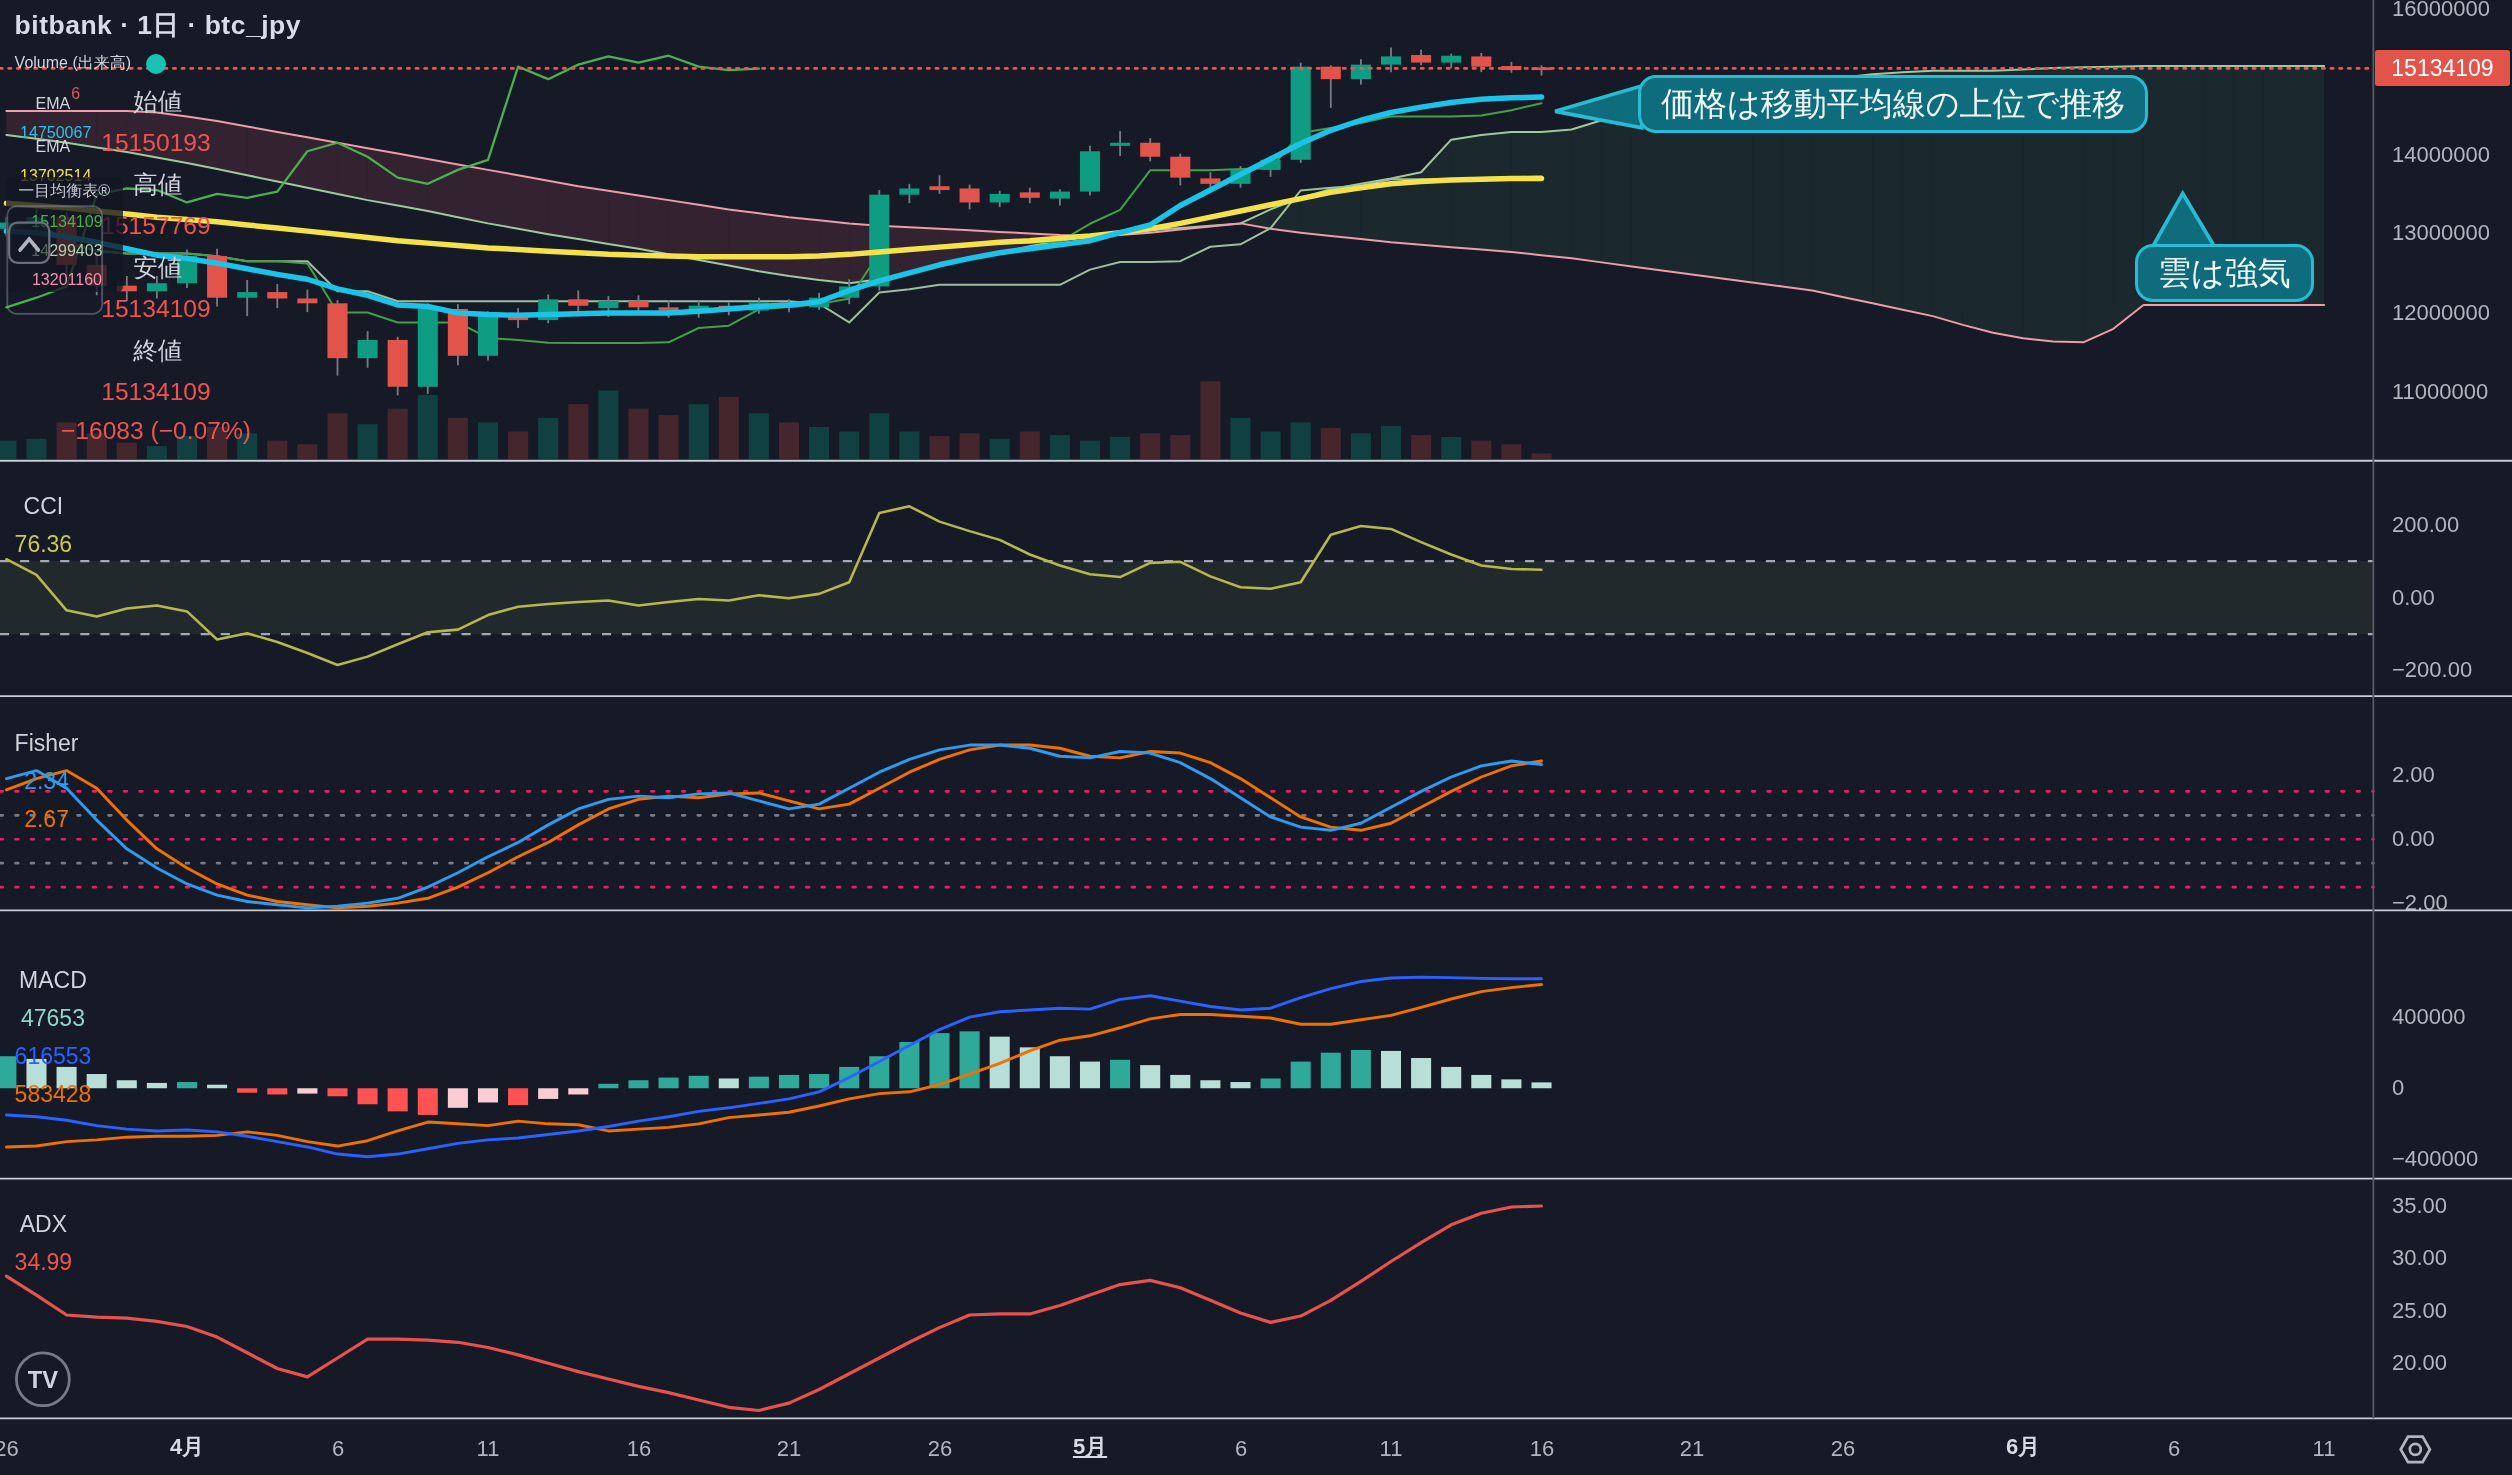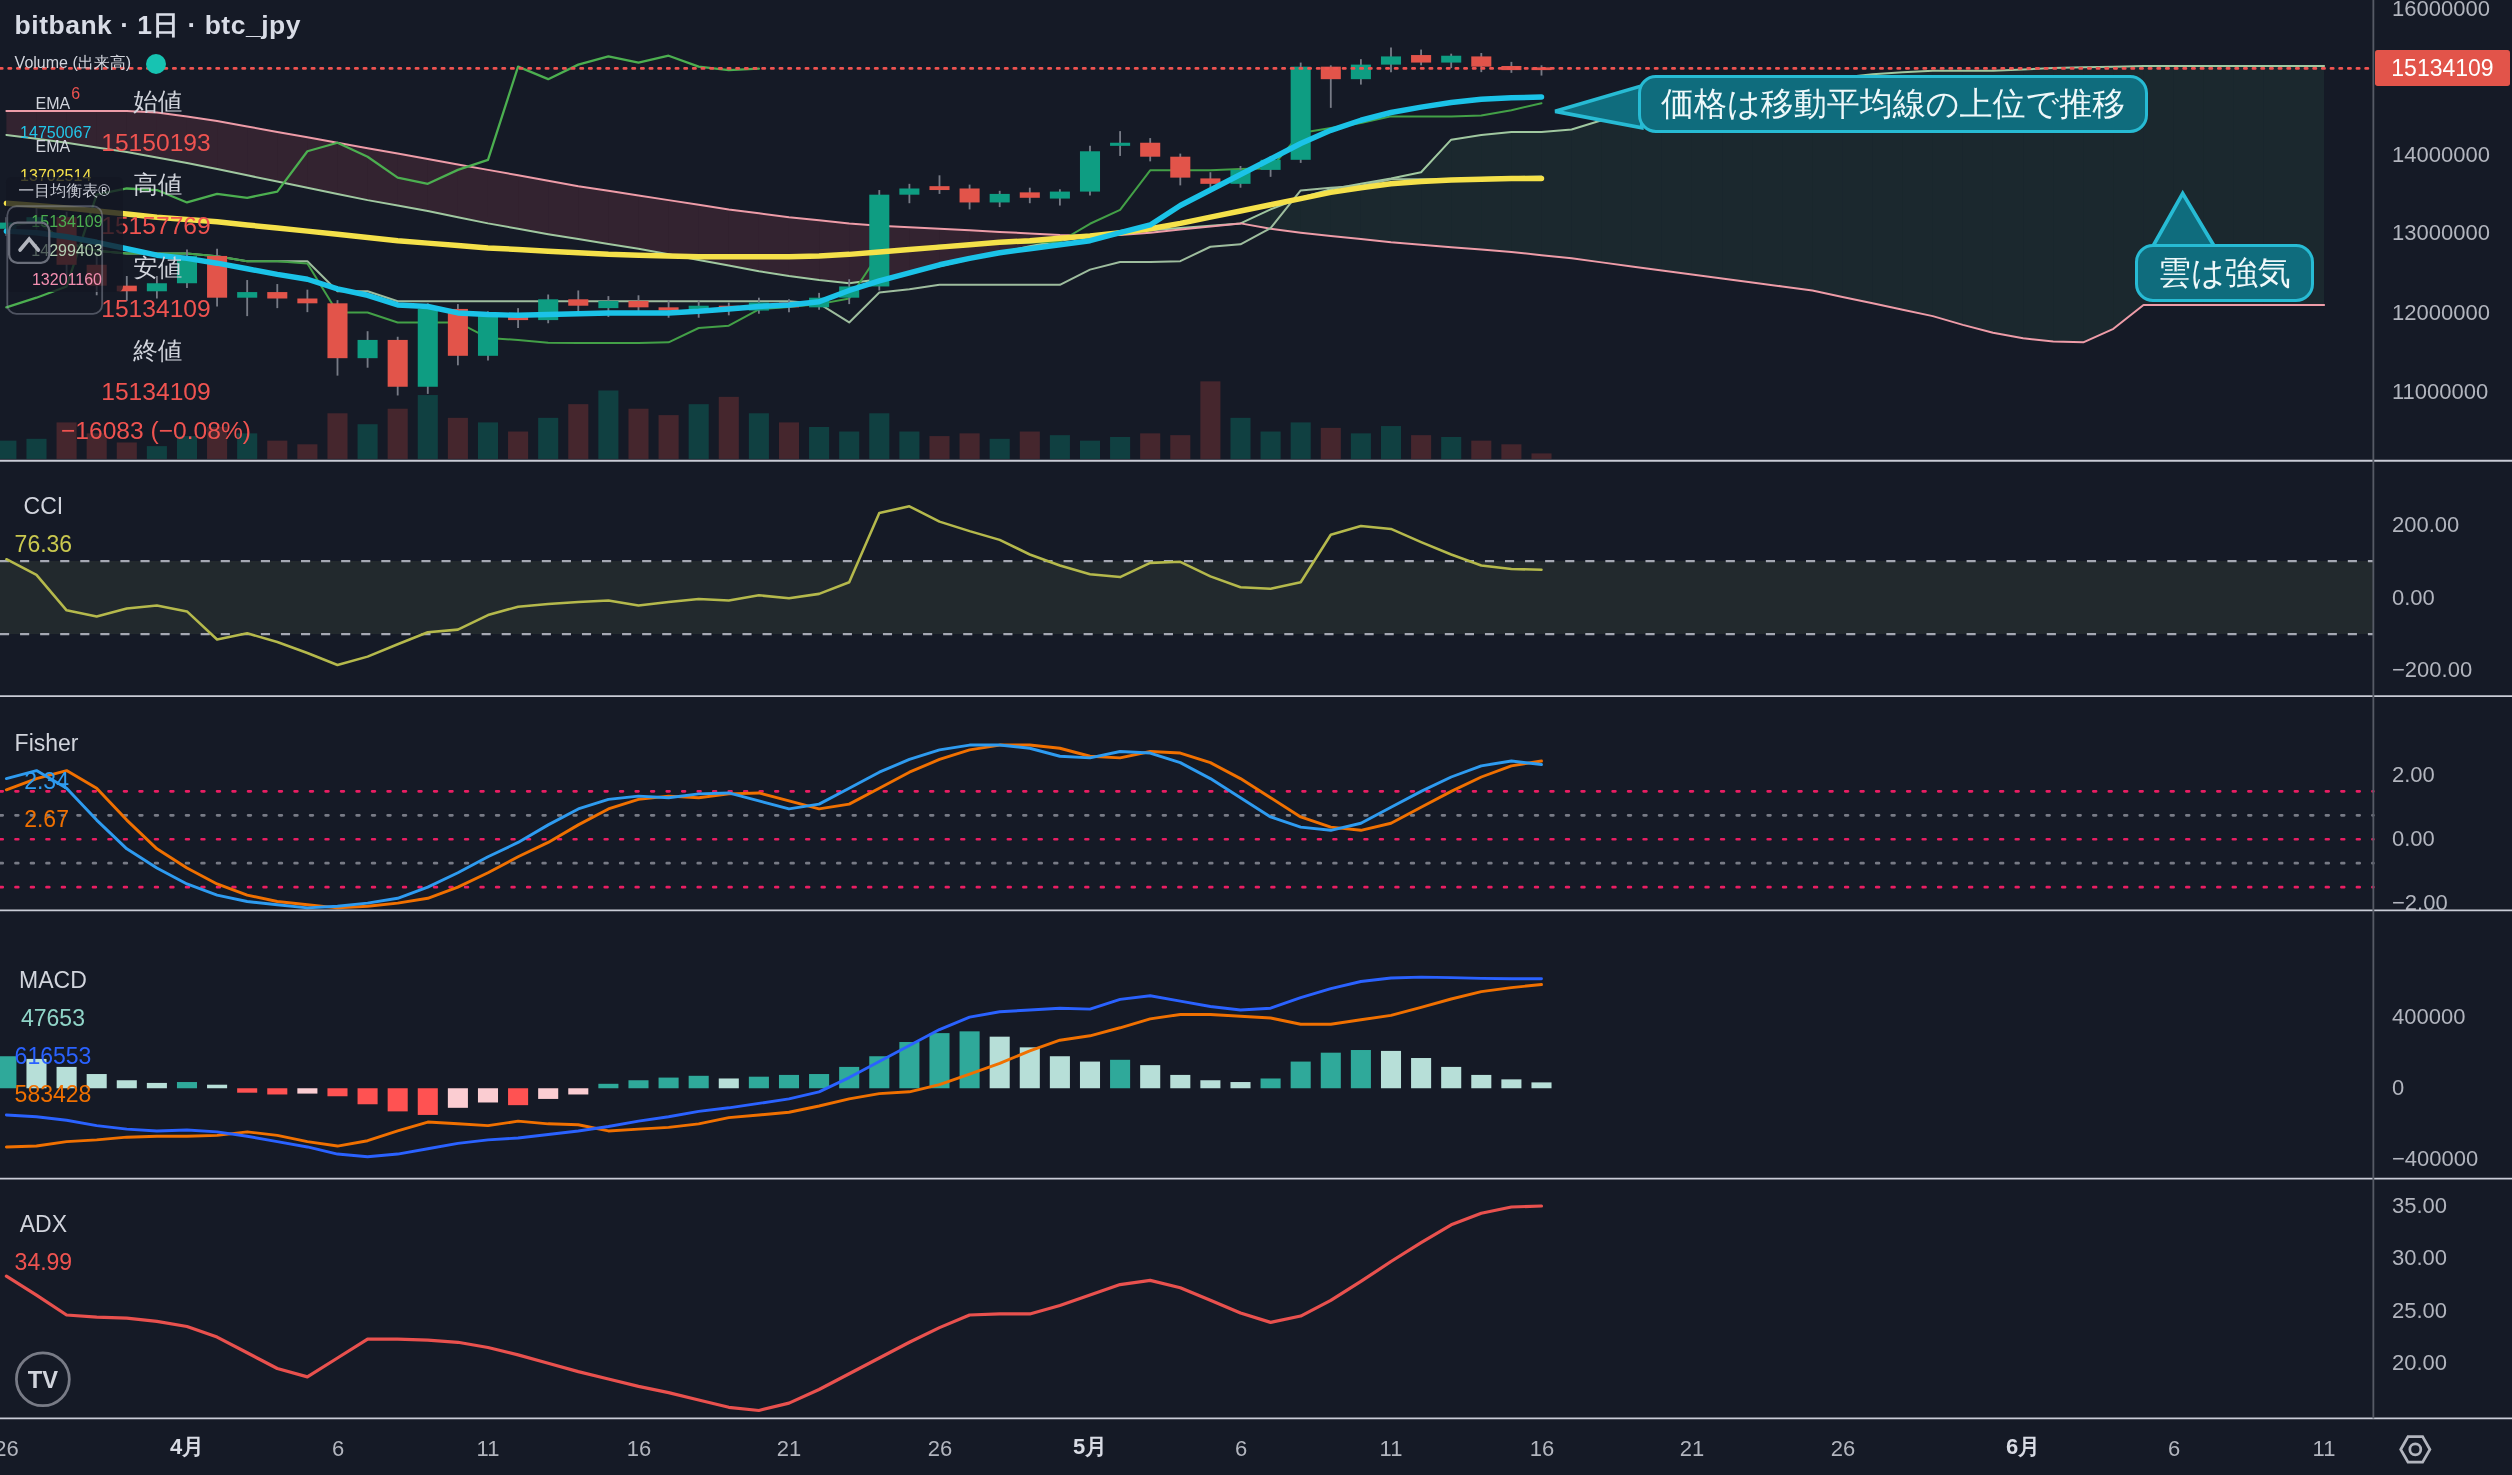--- a/index.html
+++ b/index.html
@@ -374,21 +374,21 @@
       <span class="title">bitbank · 1日 · btc_jpy</span>
       <span class="dot"></span>
       <span class="lbl">始値</span>
       <span class="val">15150193</span>
       <span class="lbl">高値</span>
       <span class="val">15157769</span>
       <span class="lbl">安値</span>
       <span class="val">15134109</span>
       <span class="lbl">終値</span>
       <span class="val">15134109</span>
-      <span class="val">−16083 (−0.08%)</span>
+      <span class="val">−16083 (−0.07%)</span>
     </div>
 
     <div class="hrow legend" style="top:53px">
       <span>Volume (出来高)</span>
       <span class="v" style="color:#ef5350">6</span>
     </div>
     <div class="hrow legend" style="top:95px">
       <span>EMA</span>
       <span class="v" style="color:#22c5e8">14750067</span>
     </div>
@@ -426,21 +426,21 @@
 
   <div id="axis-col"></div>
   <div id="time-axis">
       <div class="ttick" style="left: 6.4px;">26</div>
       <div class="ttick month" style="left: 187px;">4月</div>
       <div class="ttick" style="left: 338px;">6</div>
       <div class="ttick" style="left: 488px;">11</div>
       <div class="ttick" style="left: 639px;">16</div>
       <div class="ttick" style="left: 789px;">21</div>
       <div class="ttick" style="left: 940px;">26</div>
-      <div class="ttick month" style="left: 1090px;">5月</div>
+      <div class="ttick month" style="left: 1090px; text-decoration: underline;">5月</div>
       <div class="ttick" style="left: 1241px;">6</div>
       <div class="ttick" style="left: 1391px;">11</div>
       <div class="ttick" style="left: 1542px;">16</div>
       <div class="ttick" style="left: 1692px;">21</div>
       <div class="ttick" style="left: 1843px;">26</div>
       <div class="ttick month" style="left: 2023px;">6月</div>
       <div class="ttick" style="left: 2174px;">6</div>
       <div class="ttick" style="left: 2324px;">11</div>
     </div>
 

